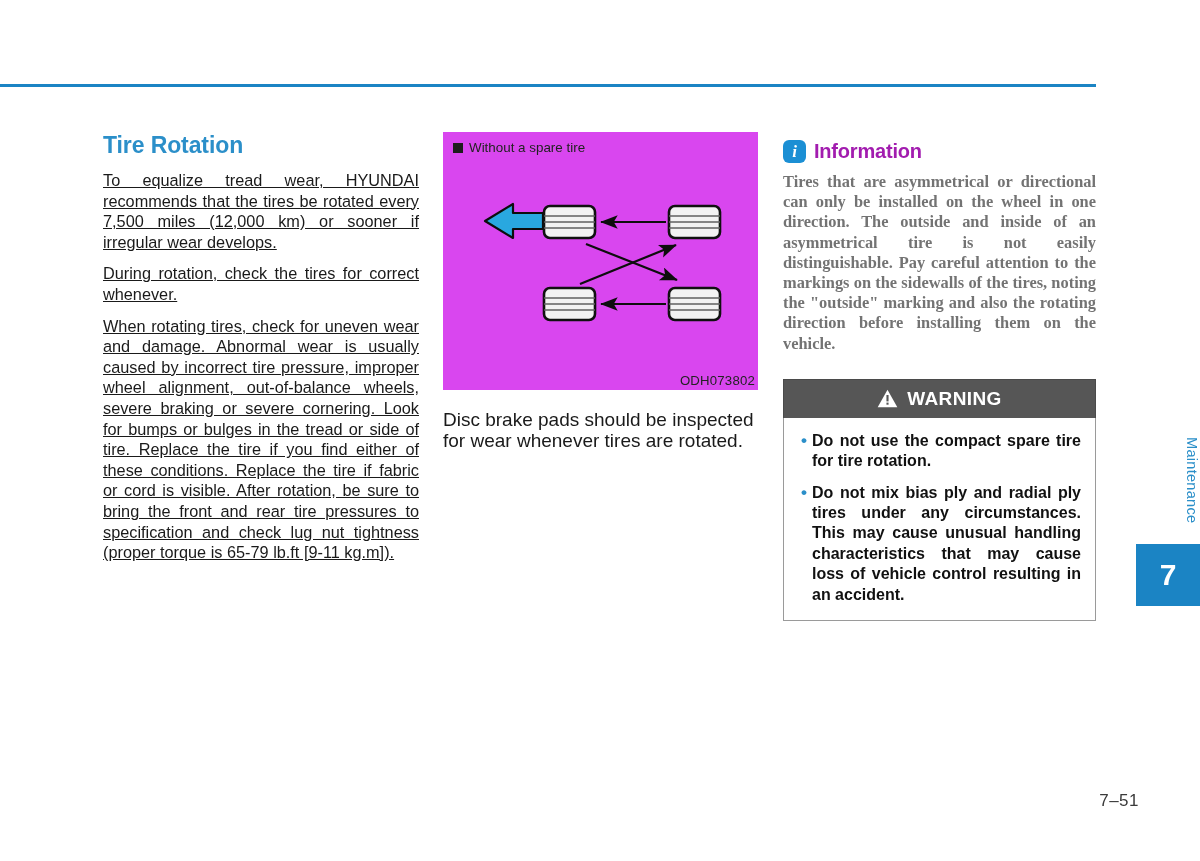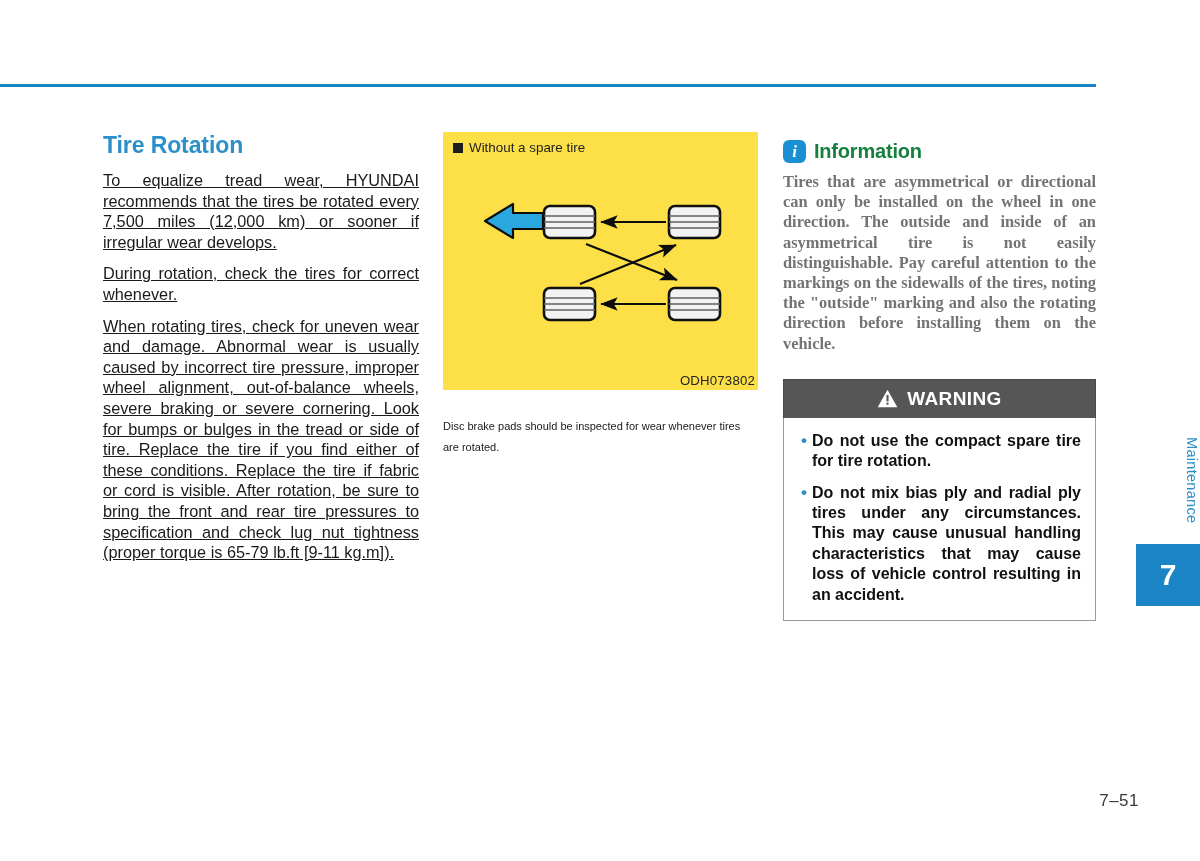--- a/index.html
+++ b/index.html
@@ -38,61 +38,61 @@
     text-align: justify;
     margin-bottom: 11px;
     text-decoration: underline;
   }
   .body-p:last-child { margin-bottom: 8px; }
 
   
   .figure-box {
     position: relative;
     width: 315px; height: 258px;
-    background: #fde047;
+    background: #d946ef;
   }
   .fig-label {
     position: absolute; left: 10px; top: 8px;
     font-size: 13.4px; color: #222;
     display: flex; align-items: center; gap: 6px;
   }
   .fig-label .sq {
     width: 10px; height: 10px; background: #1d1d1d;
     display: inline-block;
   }
   .fig-code {
     position: absolute; right: 3px; bottom: 2px;
     font-size: 13.2px; color: #232323;
     letter-spacing: 0.2px;
   }
   .fig-svg { position: absolute; left: 0; top: 0; }
   .fig-caption {
-    margin-top: 26px;
-    font-size: 11px;
+    margin-top: 20px;
+    font-size: 19px;
     line-height: 20.6px;
     color: #1a1a1a;
   }
 
   
   .info-head {
     display: flex; align-items: center; gap: 8px;
     margin-bottom: 9px;
   }
   .info-icon {
     width: 23px; height: 23px; border-radius: 6px;
     background: #1b8fd4;
     color: #fff;
     font-family: "Liberation Serif", serif;
     font-style: italic; font-weight: bold;
     font-size: 17px;
     display: flex; align-items: center; justify-content: center;
     line-height: 1;
   }
   .info-title {
-    font-size: 20px; font-weight: bold; color: #15803d;
+    font-size: 20px; font-weight: bold; color: #a21caf;
     letter-spacing: -0.2px;
   }
   .info-body {
     font-family: "Liberation Serif", serif;
     font-weight: bold;
     font-size: 16.4px;
     line-height: 20.2px;
     color: #737373;
     text-align: justify;
   }

